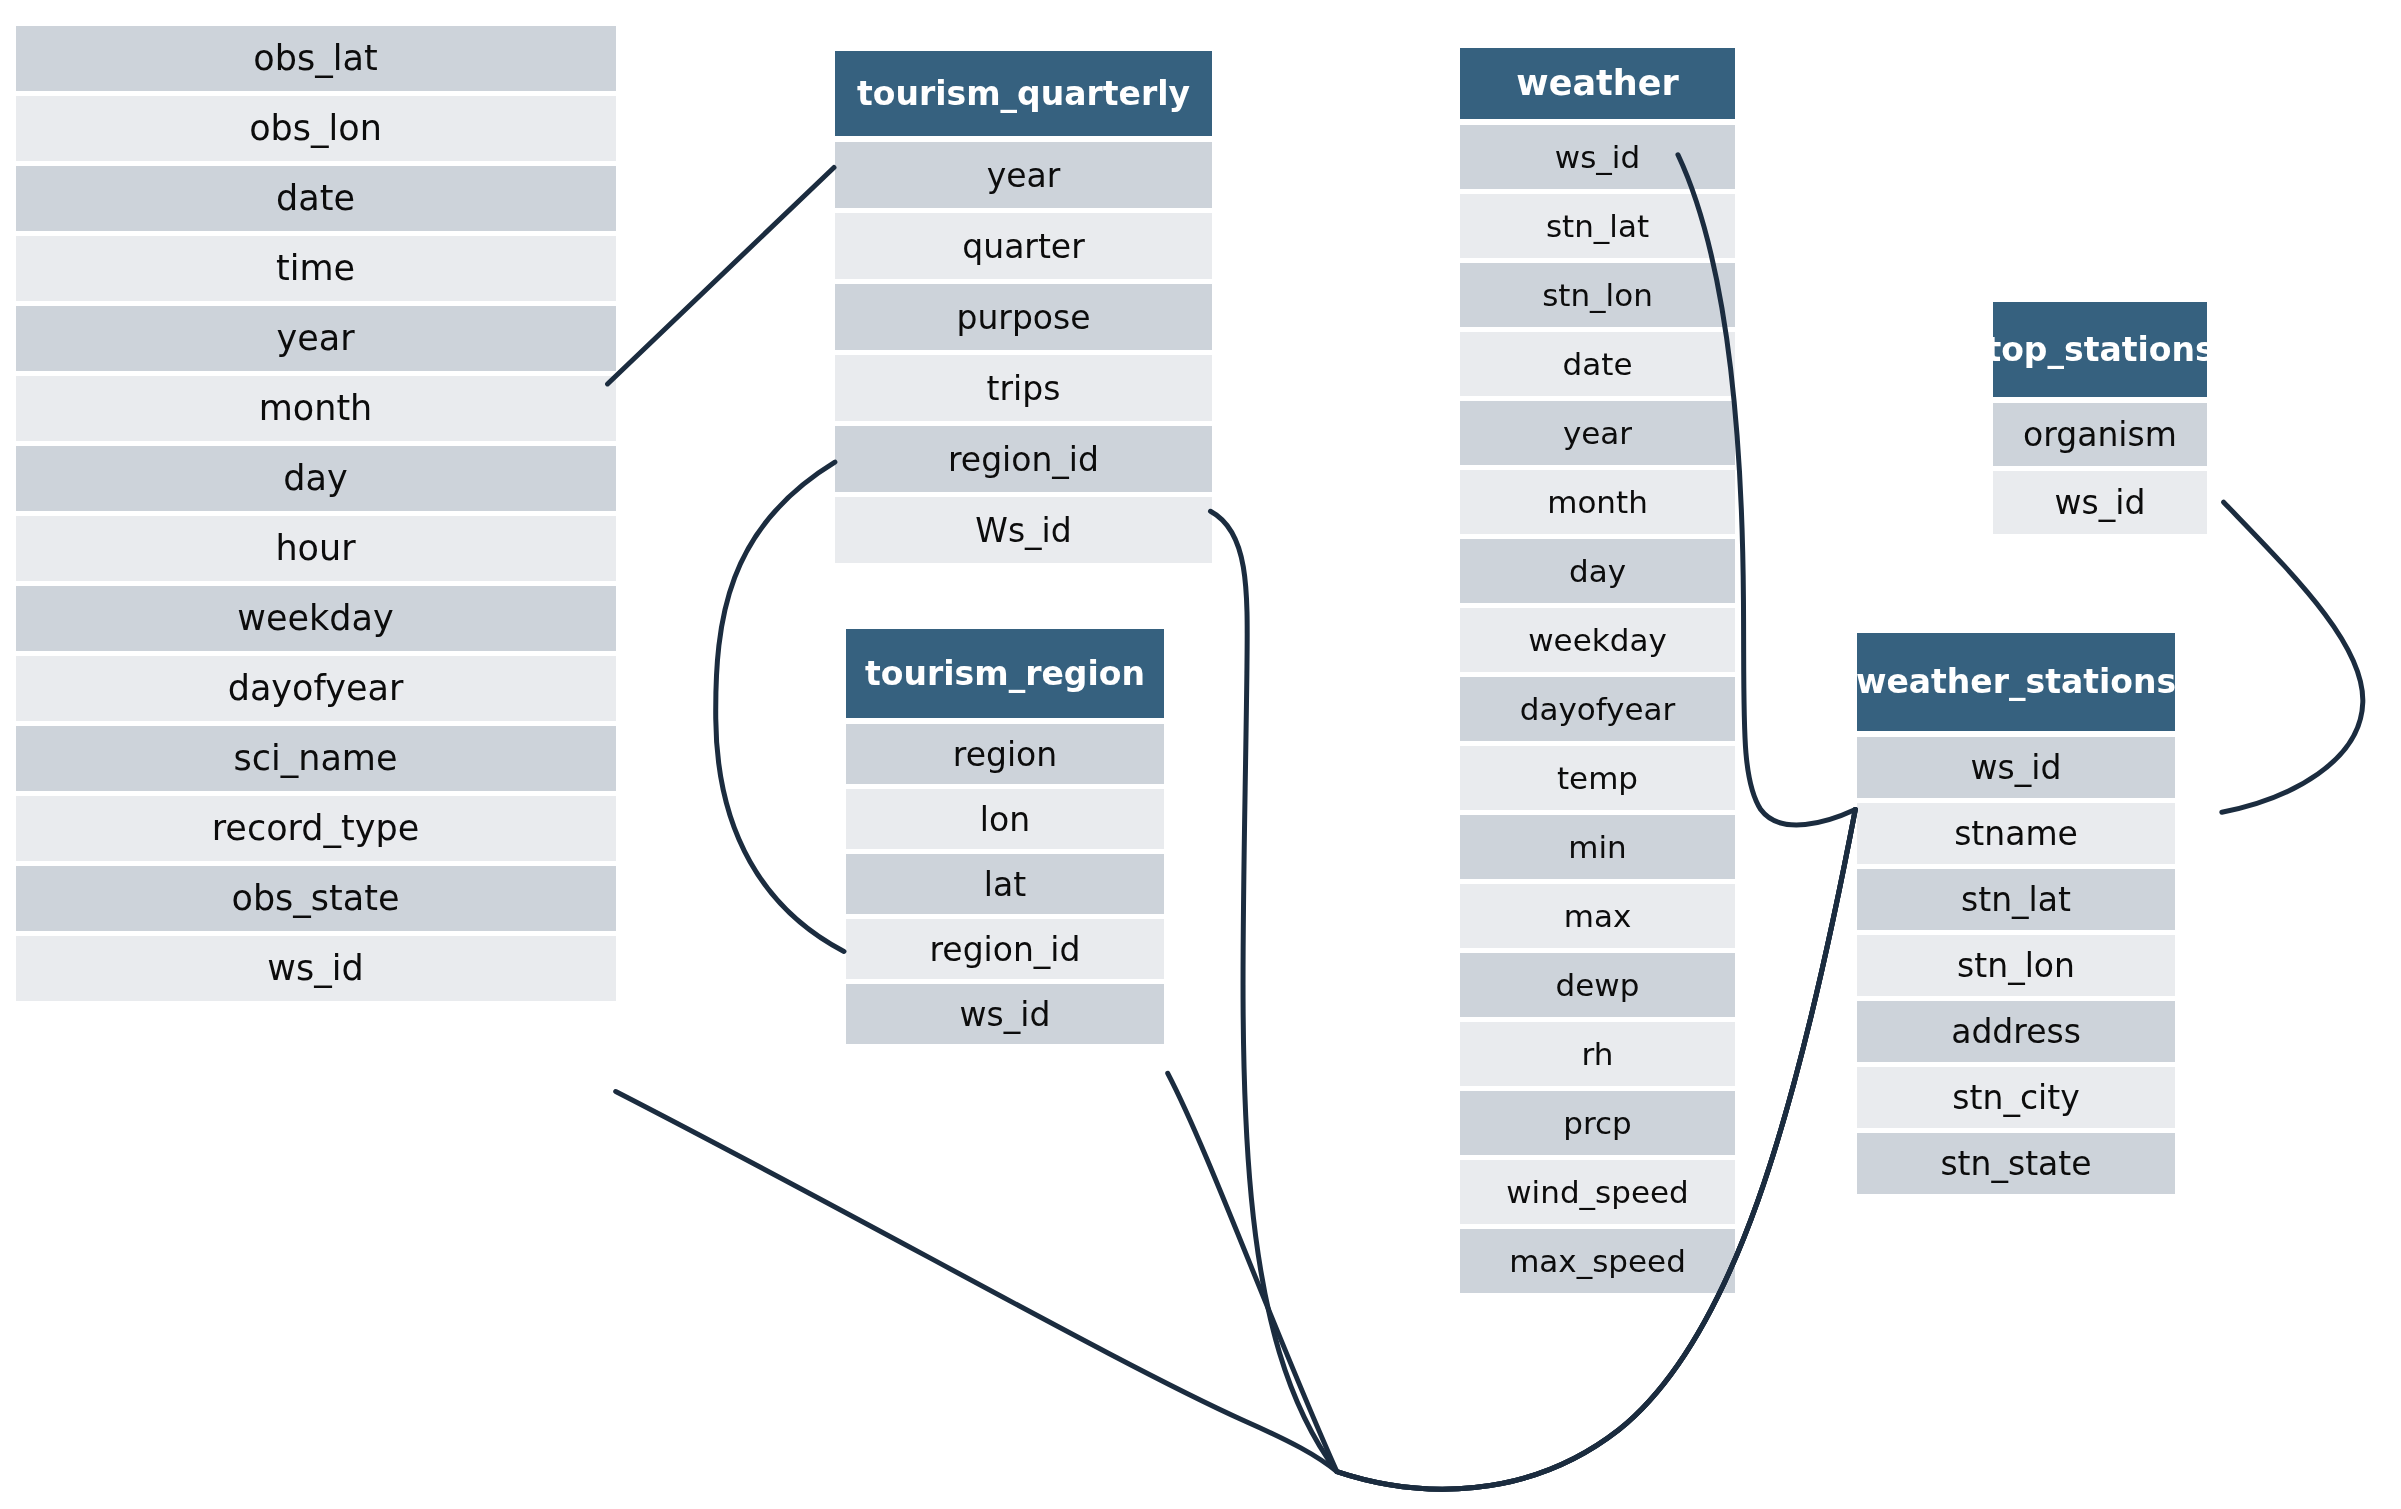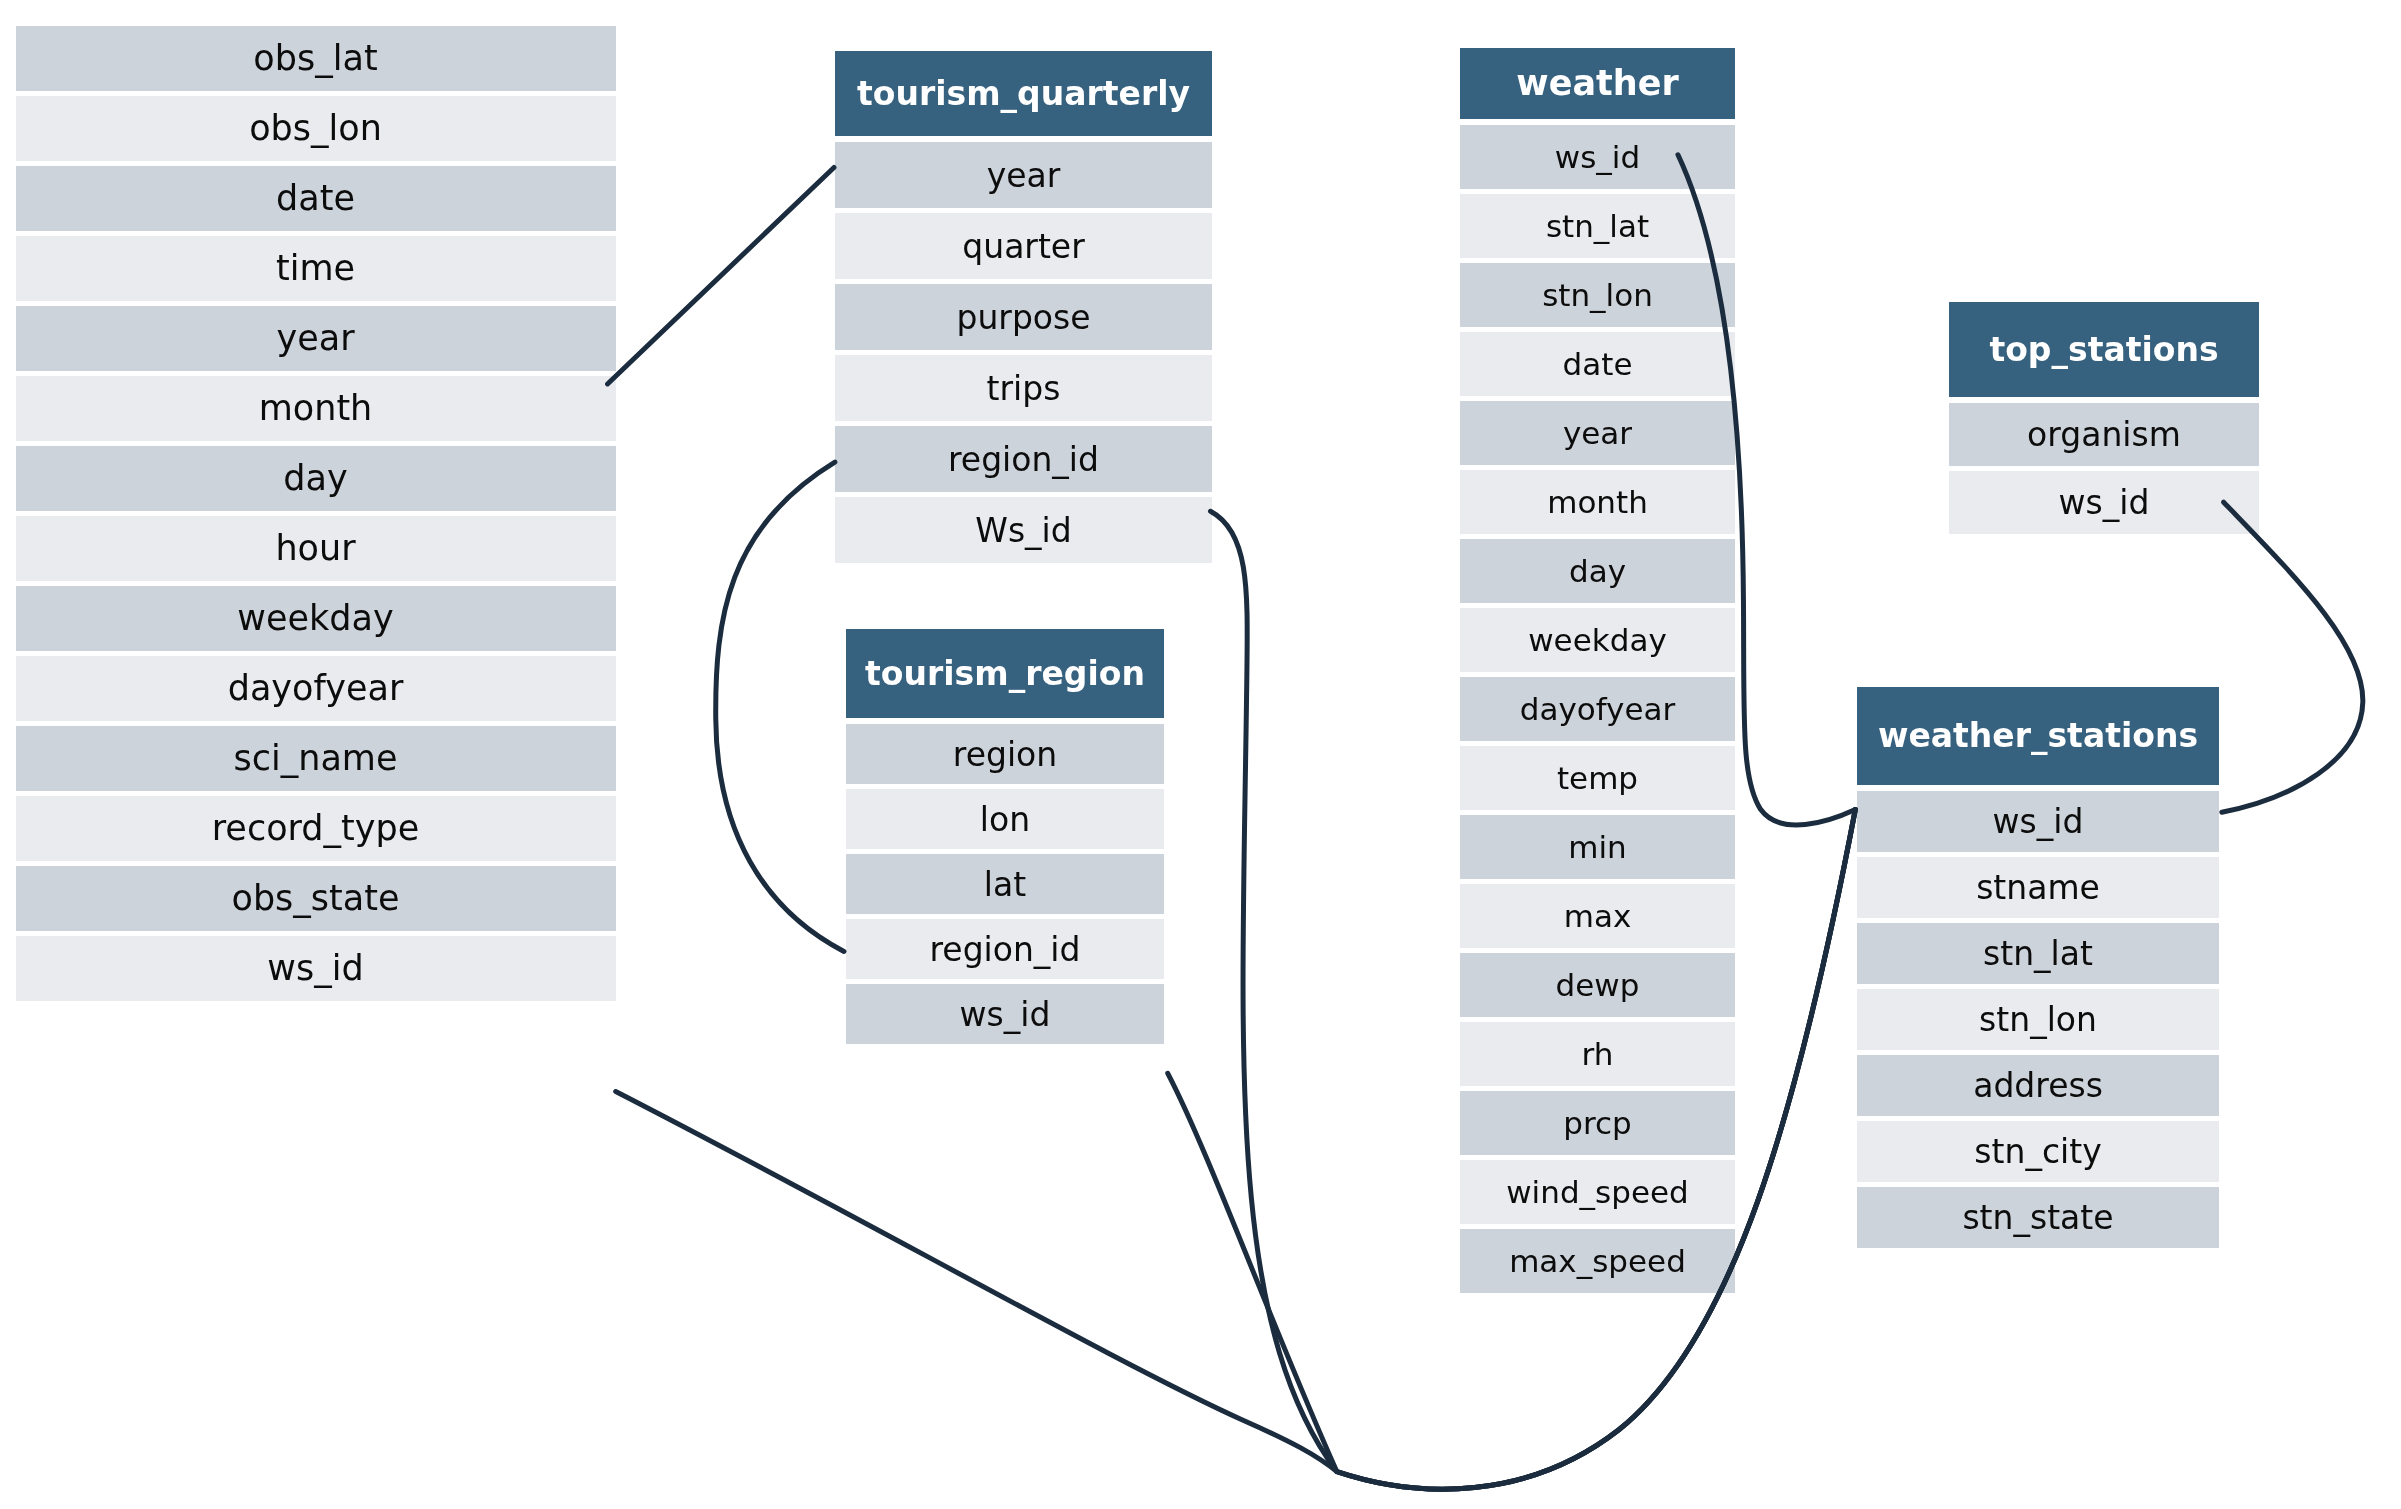--- a/index.html
+++ b/index.html
@@ -43,25 +43,25 @@
   #t-tourism-quarterly .trow{height:71px;font-size:33px;}
 
   #t-tourism-region{left:846px;top:629px;width:318px;}
   #t-tourism-region .thead{height:95px;font-size:33px;}
   #t-tourism-region .trow{height:65px;font-size:33px;}
 
   #t-weather{left:1460px;top:48px;width:275px;}
   #t-weather .thead{height:77px;font-size:35px;}
   #t-weather .trow{height:69px;font-size:31px;}
 
-  #t-top-stations{left:1949px;top:302px;width:310px;}
+  #t-top-stations{left:1993px;top:302px;width:214px;}
   #t-top-stations .thead{height:101px;font-size:33px;}
   #t-top-stations .trow{height:68px;font-size:33px;text-align:center;}
 
-  #t-weather-stations{left:1857px;top:687px;width:362px;}
+  #t-weather-stations{left:1857px;top:633px;width:318px;}
   #t-weather-stations .thead{height:104px;font-size:33px;}
   #t-weather-stations .trow{height:66px;font-size:33px;}
 
   #relations{
     position:absolute;left:0;top:0;width:2401px;height:1510px;
     pointer-events:none;
   }
   #relations path{
     fill:none;
     stroke:var(--line,#1b2c3f);

